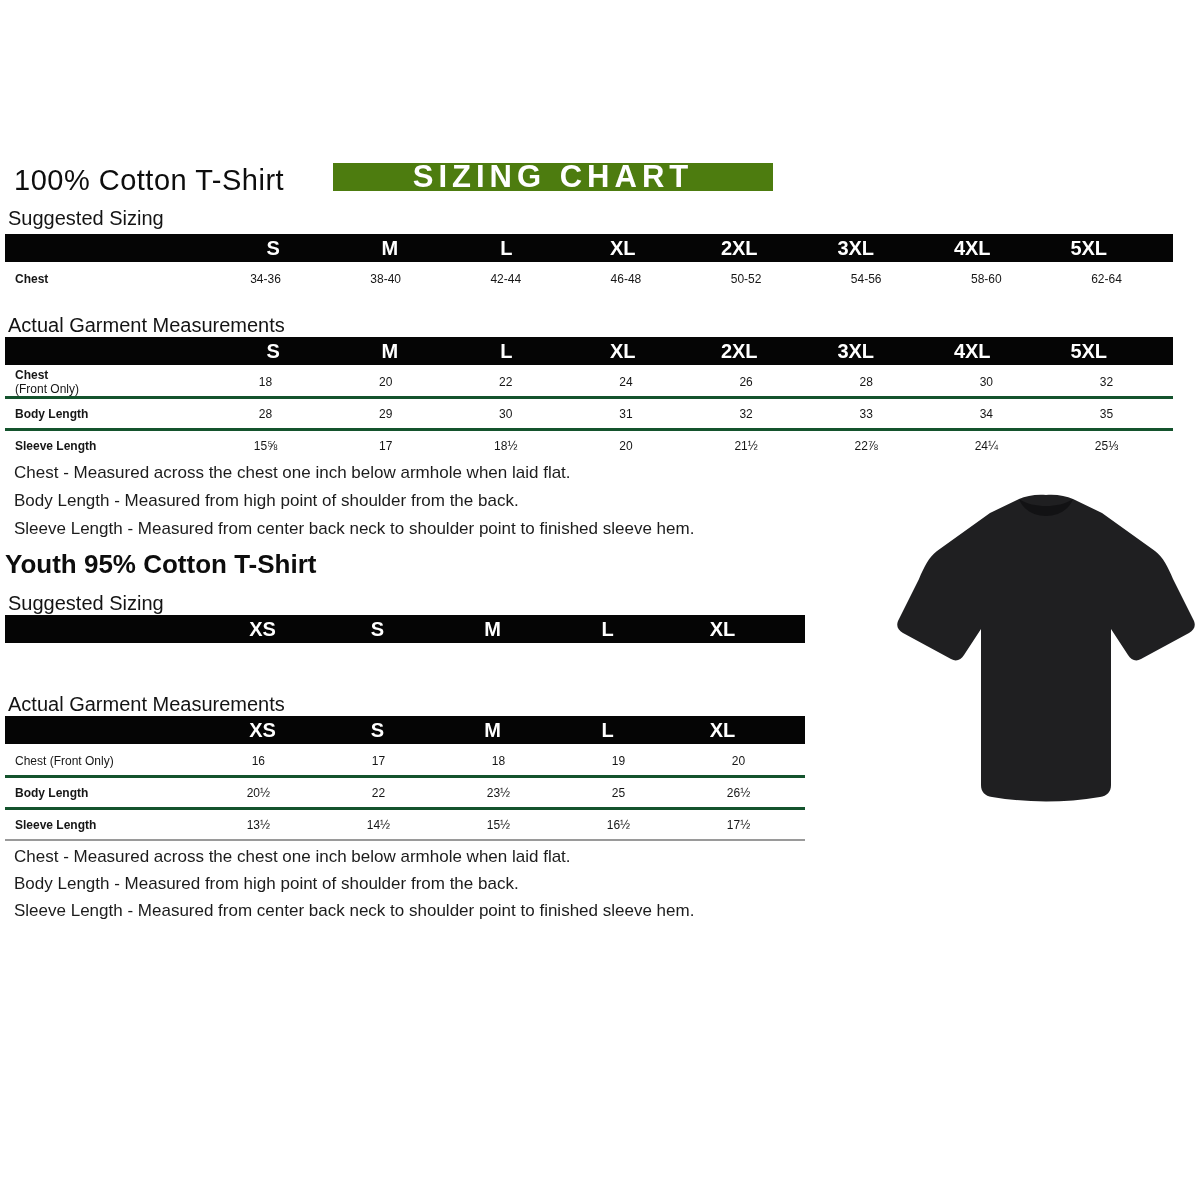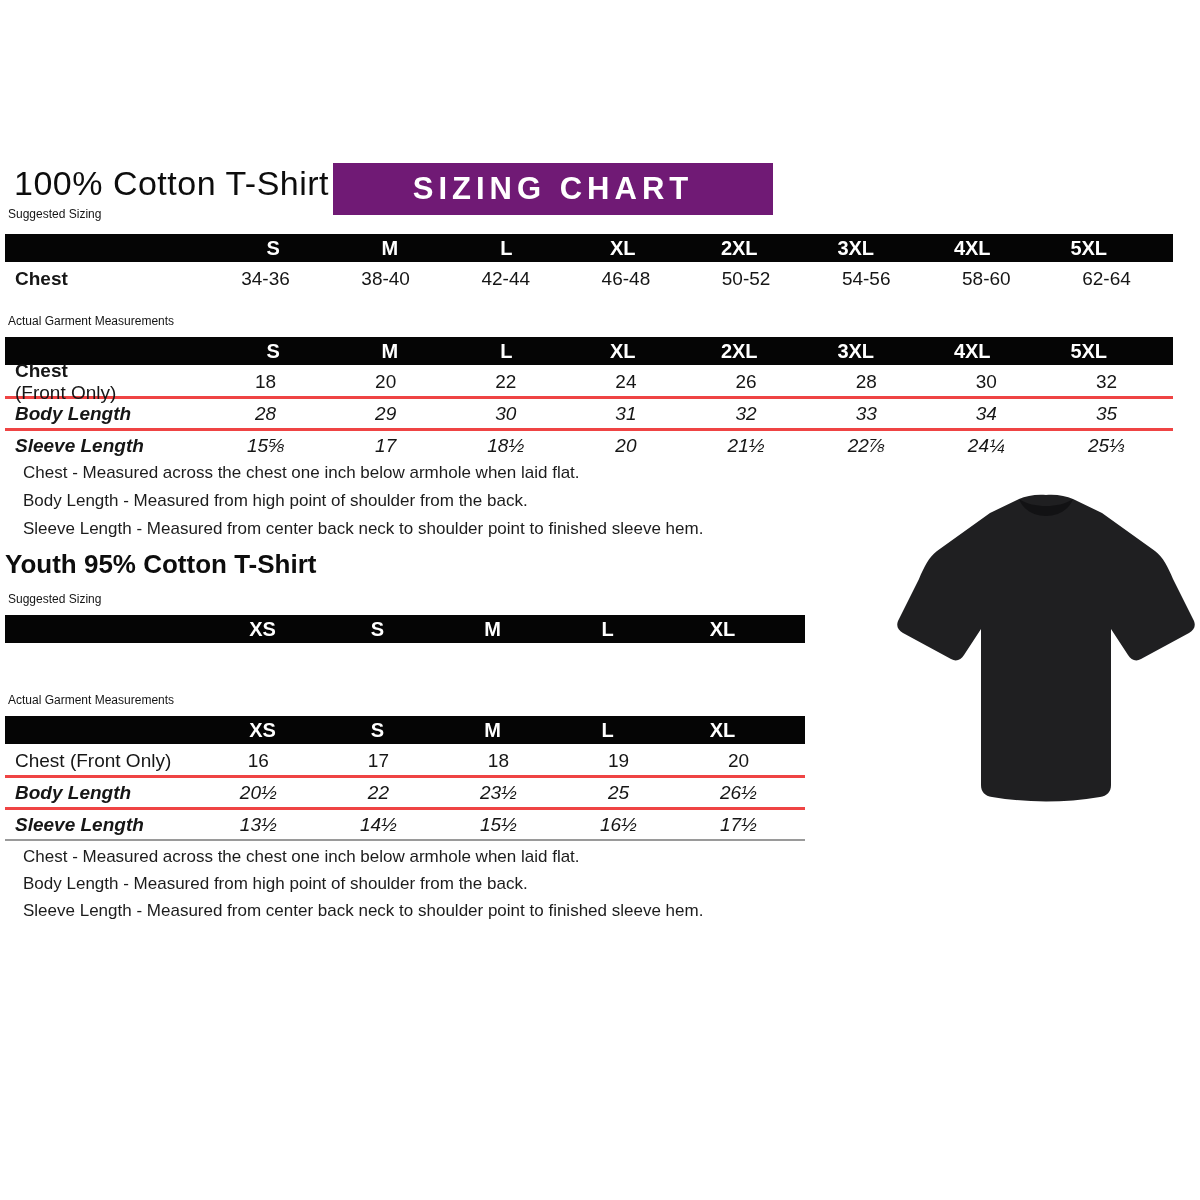--- a/index.html
+++ b/index.html
@@ -7,59 +7,59 @@
     width:1200px; height:1200px;
     background:#ffffff;
     font-family:"Liberation Sans","DejaVu Sans",sans-serif;
     color:#161616;
     position:relative;
     overflow:hidden;
   }
   .abs { position:absolute; }
 
   
-  #main-title { left:14px; top:164px; font-size:34px; font-weight:400; color:#0d0d0d; letter-spacing:0.5px; }
+  #main-title { left:14px; top:164px; font-size:29px; font-weight:400; color:#0d0d0d; letter-spacing:0.5px; }
   #banner {
-    left:333px; top:163px; width:440px; height:52px;
-    background:#701a75; color:#ffffff;
+    left:333px; top:163px; width:440px; height:28px;
+    background:#4d7c0f; color:#ffffff;
     display:flex; align-items:center; justify-content:center;
     font-size:31px; font-weight:700; letter-spacing:5px;text-align:right;
   }
   #youth-title { left:5px; top:549px; font-size:26px; font-weight:700; color:#0d0d0d; }
 
-  .section-label { position:absolute; left:8px; font-size:12px; color:#141414; }
+  .section-label { position:absolute; left:8px; font-size:20px; color:#141414; }
   #adult-suggested-label { top:207px; }
   #adult-actual-label    { top:314px; }
   #youth-suggested-label { top:592px; }
   #youth-actual-label    { top:693px; }
 
   
   .sizing-table { position:absolute; }
   #table-adult-suggested { left:5px; top:234px; width:1168px; }
   #table-adult-actual    { left:5px; top:337px; width:1168px; }
   #table-youth-suggested { left:5px; top:615px; width:800px; }
   #table-youth-actual    { left:5px; top:716px; width:800px; }
 
   .trow { display:flex; align-items:center; }
   .thead { background:#050505; color:#ffffff; height:28px; font-weight:700; font-size:20px; margin-bottom:2px; }
-  .tdata { height:29px; font-size:19px; background:#ffffff;gap:13px; }
+  .tdata { height:29px; font-size:12px; background:#ffffff;gap:13px; }
   .tlabel { padding-left:10px; text-align:left; white-space:nowrap; }
   .t-adult .tlabel { width:200px; }
   .t-adult .tcell  { width:116.5px; }
   .t-youth .tlabel { width:190px; }
   .t-youth .tcell  { width:115px; }
   .tcell { text-align:center; }
   .tspacer { flex:1; }
   .lab-bold { font-weight:700; }
   .lab-reg  { font-weight:400; }
-  .meas .tdata + .tdata { border-top:3px solid #ef4444;font-style:italic; }
+  .meas .tdata + .tdata { border-top:3px solid #14532d; }
   .bottom-line .tdata:last-child { border-bottom:2px solid #9a9a9a; }
 
   
-  .notes { position:absolute; left:14px; font-size:17px; color:#1c1c1c;margin-left:9px; }
+  .notes { position:absolute; left:14px; font-size:17px; color:#1c1c1c; }
   #notes-adult { top:459px; }
   #notes-adult .note-line { height:28px; line-height:28px; }
   #notes-youth { top:843px; }
   #notes-youth .note-line { height:27px; line-height:27px; }
 
   
   #tshirt { left:893px; top:489px; width:306px; height:318px; }
 </style>
 </head>
 <body>

